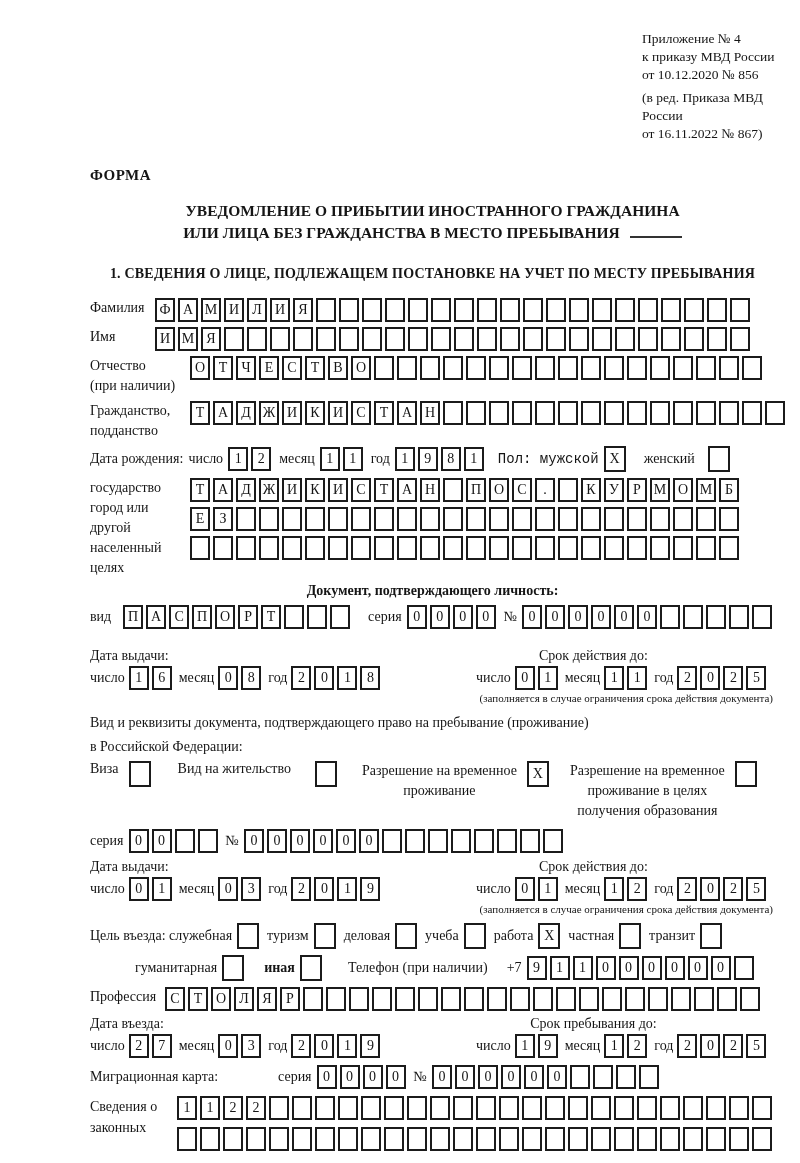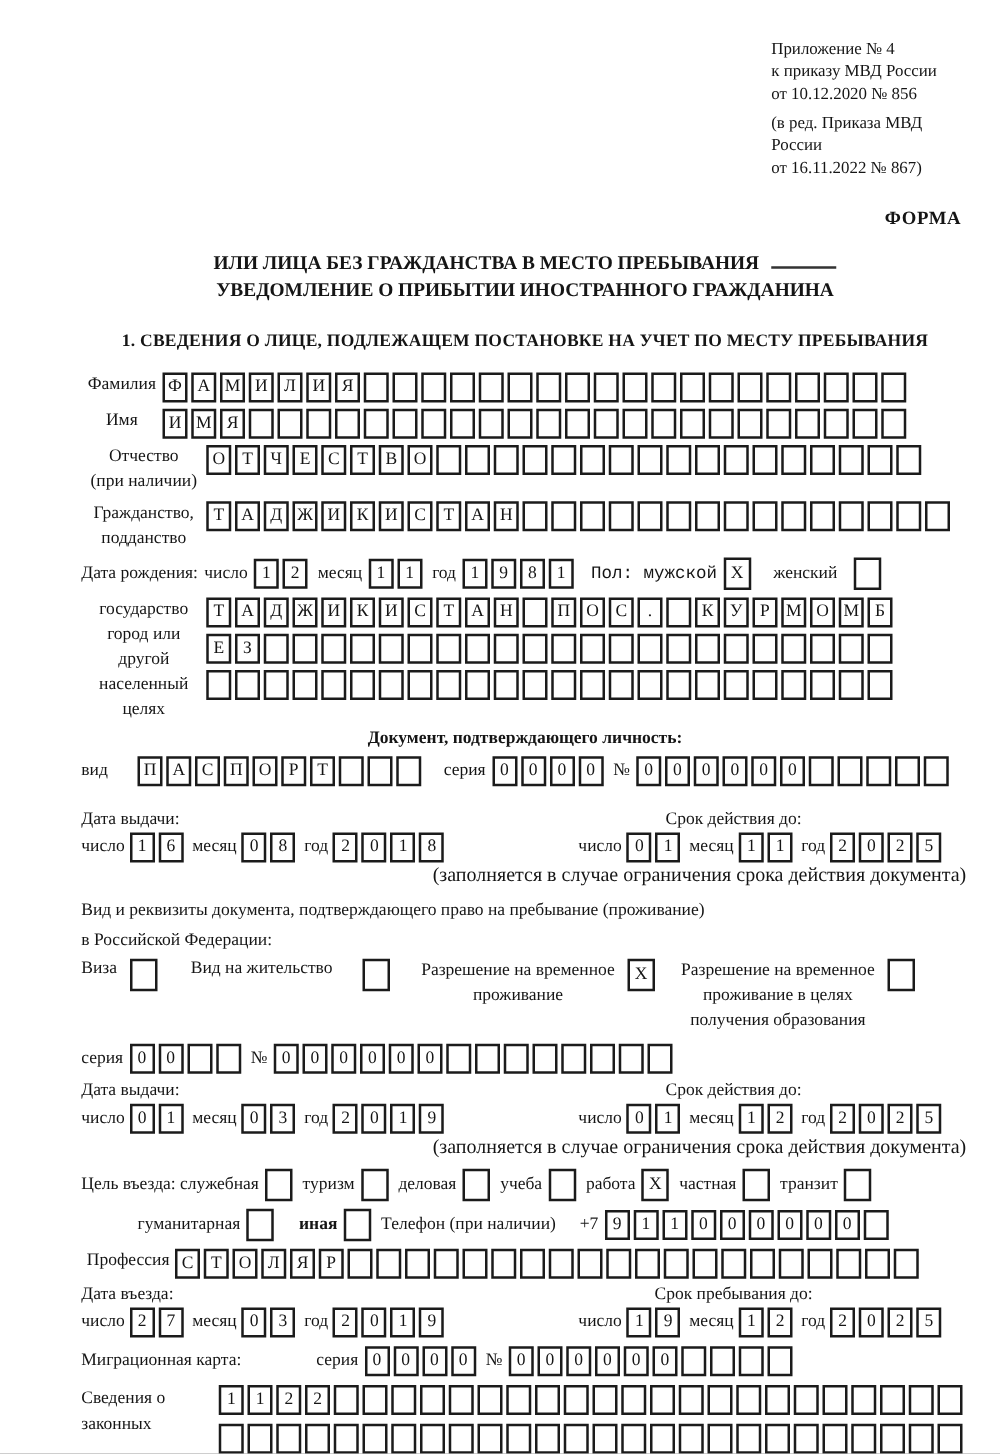--- a/index.html
+++ b/index.html
@@ -1,48 +1,48 @@
 <!DOCTYPE html>
 <html><head>
 <meta charset="utf-8">
 <style>
   html,body{margin:0;padding:0;background:#888;}
   .page{
     width:800px;height:1163px;box-sizing:border-box;
     margin:0 auto;background:#ffffff;color:#151515;
     font-family:"Liberation Serif","DejaVu Serif",serif;
-    padding:30px 25px 16px 65px;overflow:hidden;position:relative;
+    padding:30px 25px 16px 90px;overflow:hidden;position:relative;
   }
   .hdr{margin-left:552px;font-size:13.5px;line-height:18px;}
   .hdr .edition{margin-top:5px;}
-  .forma{text-align:right;font-weight:bold;font-size:15px;letter-spacing:.5px;margin:24px 6px 16px 0;}
+  .forma{text-align:left;font-weight:bold;font-size:15px;letter-spacing:.5px;margin:24px 6px 16px 0;}
   .title{text-align:center;font-weight:bold;font-size:15.5px;line-height:22px;margin-top:14px;}
   .blank{display:inline-block;width:52px;border-bottom:2px solid #333;height:12px;margin-left:10px;}
   .s1h{text-align:center;font-weight:bold;font-size:14px;margin:22px 0 16px 0;letter-spacing:.2px;}
   .frow{display:flex;align-items:flex-start;margin-bottom:5px;}
-  .flabel{font-size:14px;line-height:20px;flex-shrink:0;text-align:center;}
+  .flabel{font-size:14px;line-height:20px;flex-shrink:0;}
   .w65{width:65px;} .w100{width:100px;} .w110{width:110px;}
   .cells{white-space:nowrap;line-height:0;}
   .cellrow{margin-bottom:5px;}
   .cell{
     display:inline-block;box-sizing:border-box;width:20px;height:24px;
     border:2px solid #1b1b1b;margin-right:3px;text-align:center;
     font-size:14px;line-height:20px;vertical-align:top;
   }
   .cb .cell{width:22px;height:26px;line-height:22px;}
   .inline{display:flex;align-items:center;flex-wrap:nowrap;} .g5{gap:5px;}
   .lab{font-size:14px;white-space:nowrap;}
   .center-b{text-align:center;font-weight:bold;font-size:14px;margin:4px 0 6px 0;}
   .dates-hdr{display:flex;font-size:14px;margin-bottom:2px;}
   .dates-hdr .lh{width:47%;}
   .dates-hdr .rh{width:53%;text-align:center;}
   .dates-body{display:flex;align-items:center;}
   .dates-body .lg{width:47%;display:flex;align-items:center;gap:4px;}
   .dates-body .rg{display:flex;align-items:center;gap:4px;padding-left:64px;}
-  .note{font-size:16px;text-align:right;margin:2px 2px 8px 0;}
+  .note{font-size:11px;text-align:right;margin:2px 2px 8px 0;}
   .plain{font-size:14px;line-height:21px;margin-bottom:3px;}
   .opts{display:flex;align-items:flex-start;gap:10px;margin:4px 0 8px 0;}
   .opt-col{text-align:center;font-size:14px;line-height:20px;}
   .purpose{display:flex;align-items:center;gap:5px;margin-bottom:6px;flex-wrap:nowrap;}
   .indent45{padding-left:45px;}
   .reps{display:flex;align-items:flex-start;margin-top:4px;}
   .reps .labels{font-size:14px;line-height:21px;}
 </style>
 </head>
 <body>
@@ -55,22 +55,22 @@
     <div>от 10.12.2020 № 856</div>
     <div class="edition">
       <div>(в ред. Приказа МВД России</div>
       <div>от 16.11.2022 № 867)</div>
     </div>
   </div>
 
   <div class="forma">ФОРМА</div>
 
   <div class="title">
+    <div>УВЕДОМЛЕНИЕ О ПРИБЫТИИ ИНОСТРАННОГО ГРАЖДАНИНА</div>
     <div><span>ИЛИ ЛИЦА БЕЗ ГРАЖДАНСТВА В МЕСТО ПРЕБЫВАНИЯ</span><span class="blank"></span></div>
-    <div>УВЕДОМЛЕНИЕ О ПРИБЫТИИ ИНОСТРАННОГО ГРАЖДАНИНА</div>
   </div>
 
   <div class="s1h">1. СВЕДЕНИЯ О ЛИЦЕ, ПОДЛЕЖАЩЕМ ПОСТАНОВКЕ НА УЧЕТ ПО МЕСТУ ПРЕБЫВАНИЯ</div>
 
   <div class="frow">
     <div class="flabel w65">Фамилия</div>
     <div class="cells"><span class="cell">Ф</span><span class="cell">А</span><span class="cell">М</span><span class="cell">И</span><span class="cell">Л</span><span class="cell">И</span><span class="cell">Я</span><span class="cell"></span><span class="cell"></span><span class="cell"></span><span class="cell"></span><span class="cell"></span><span class="cell"></span><span class="cell"></span><span class="cell"></span><span class="cell"></span><span class="cell"></span><span class="cell"></span><span class="cell"></span><span class="cell"></span><span class="cell"></span><span class="cell"></span><span class="cell"></span><span class="cell"></span><span class="cell"></span><span class="cell"></span></div>
   </div>
 
   <div class="frow">
@@ -223,21 +223,21 @@
     <span class="cells cb"><span class="cell"></span></span>
     <span class="lab">транзит</span>
     <span class="cells cb"><span class="cell"></span></span>
   </div>
 
   <div class="purpose indent45">
     <span class="lab">гуманитарная</span>
     <span class="cells cb"><span class="cell"></span></span>
     <span class="lab" style="margin-left:12px;font-weight:bold;">иная</span>
     <span class="cells cb"><span class="cell"></span></span>
-    <span class="lab" style="">Телефон (при наличии)</span>
+    <span class="lab" style="margin-left:18px;">Телефон (при наличии)</span>
     <span class="lab" style="margin-left:14px;">+7</span>
     <span class="cells"><span class="cell">9</span><span class="cell">1</span><span class="cell">1</span><span class="cell">0</span><span class="cell">0</span><span class="cell">0</span><span class="cell">0</span><span class="cell">0</span><span class="cell">0</span><span class="cell"></span></span>
   </div>
 
   <div class="frow">
     <div class="flabel w65" style="width:75px;">Профессия</div>
     <div class="cells"><span class="cell">С</span><span class="cell">Т</span><span class="cell">О</span><span class="cell">Л</span><span class="cell">Я</span><span class="cell">Р</span><span class="cell"></span><span class="cell"></span><span class="cell"></span><span class="cell"></span><span class="cell"></span><span class="cell"></span><span class="cell"></span><span class="cell"></span><span class="cell"></span><span class="cell"></span><span class="cell"></span><span class="cell"></span><span class="cell"></span><span class="cell"></span><span class="cell"></span><span class="cell"></span><span class="cell"></span><span class="cell"></span><span class="cell"></span><span class="cell"></span></div>
   </div>
 
   <div class="dates-hdr">

